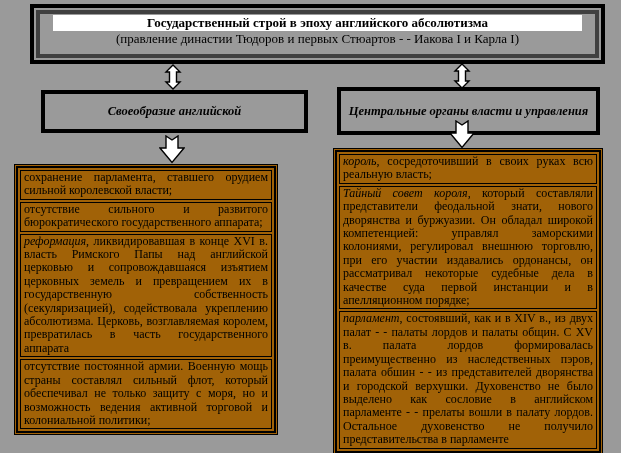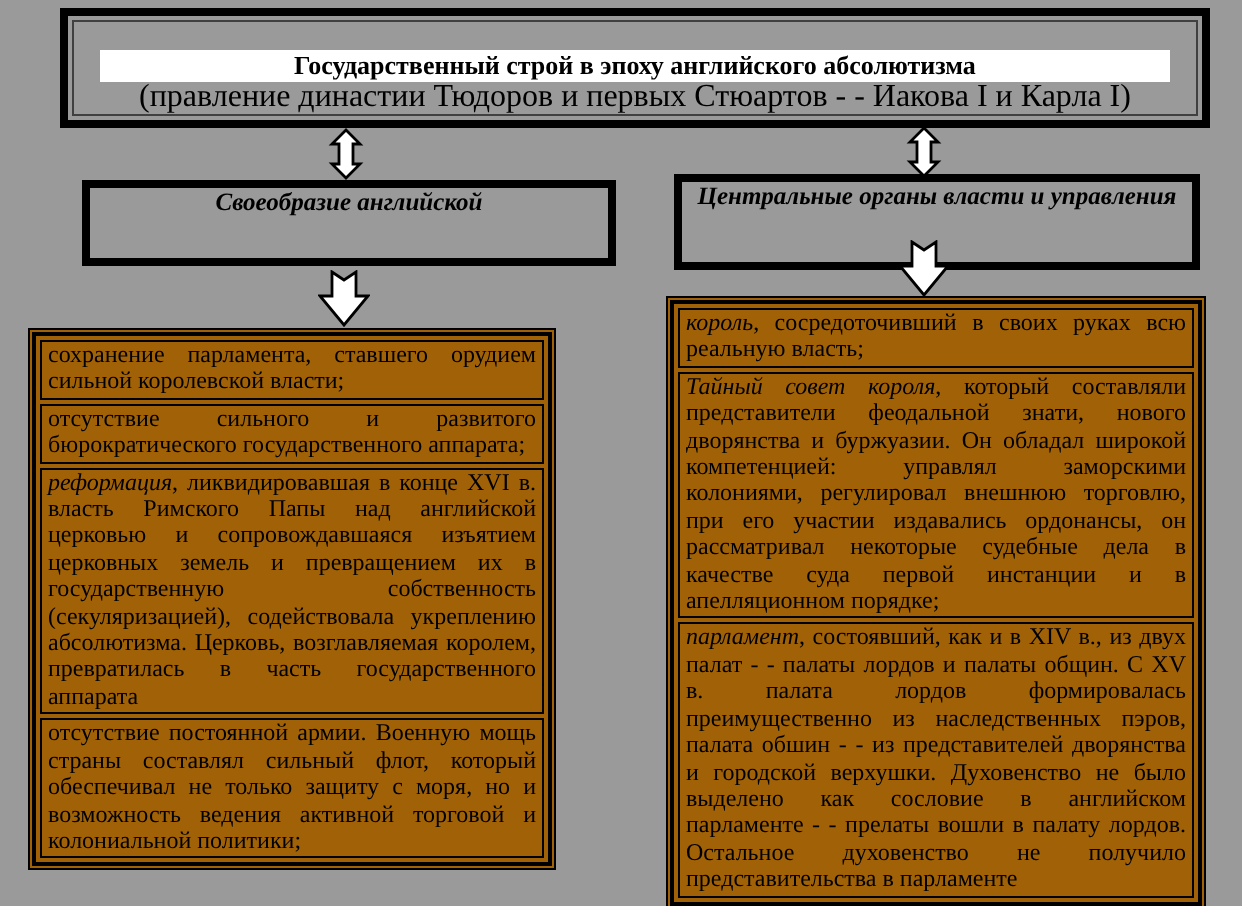--- a/index.html
+++ b/index.html
@@ -15,42 +15,42 @@
   }
   
   .title-box {
     position: absolute; left: 30px; top: 4px;
     width: 575px; height: 60px;
     border: 4px solid #000;
     box-sizing: border-box;
   }
   .title-inner {
     position: absolute; inset: 2px;
-    border: 1px solid #404040;
-    display: flex; flex-direction: column; justify-content: flex-end;
+    border: 4px solid #404040;
+    display: flex; flex-direction: column; justify-content: flex-start;
   }
   .t1-row {
     margin: 1px 13px 0 13px;
     background: #fff;
     text-align: center;
     font-weight: bold;
     font-size: 13px; line-height: 16px;
     white-space: nowrap;
   }
   .t2 {
     text-align: center;
-    font-size: 16px; line-height: 16px;
+    font-size: 13px; line-height: 16px;
     white-space: nowrap;
   }
   
   .hdr {
     position: absolute;
     border: 4px solid #000;
     box-sizing: border-box;
-    display: flex; flex-direction: column; 
+    display: flex; flex-direction: column; justify-content: center;
     text-align: center;
     font-weight: bold; font-style: italic;
     font-size: 12.5px; line-height: 15px;
   }
   .hdr-left  { left: 41px;  top: 90px; width: 267px; height: 43px; }
   .hdr-right { left: 337px; top: 87px; width: 263px; height: 48px; }
   
   .arrow { position: absolute; }
   
   .col {

